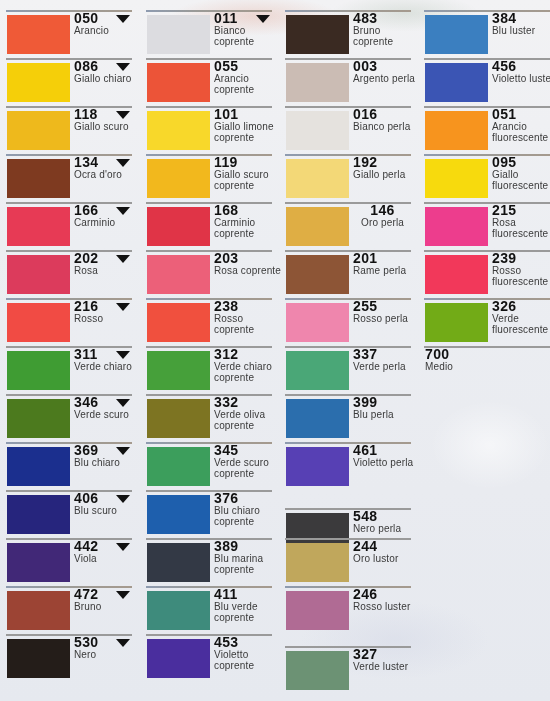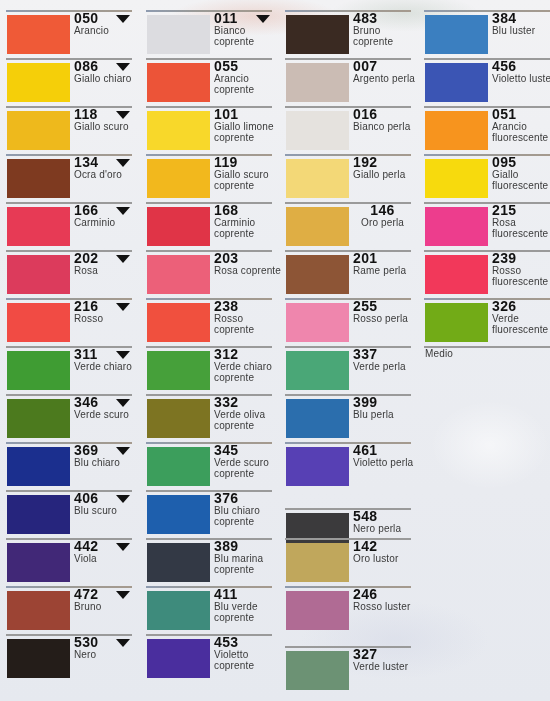--- a/index.html
+++ b/index.html
@@ -459,21 +459,21 @@
           <div class="name">
             <span>Bruno</span>
             <span>coprente</span>
           </div>
         </div>
       </div>
       <div class="cell" style="top: 58px;">
         <div class="rule"></div>
         <div class="swatch" title="#cbbcb4" style="background: rgb(203, 188, 180);"></div>
         <div class="meta">
-          <div class="code">007</div>
+          <div class="code">003</div>
           <div class="name">
             <span>Argento perla</span>
           </div>
         </div>
       </div>
       <div class="cell" style="top: 106px;">
         <div class="rule"></div>
         <div class="swatch" title="#e5e2de" style="background: rgb(229, 226, 222);"></div>
         <div class="meta">
           <div class="code">016</div>
@@ -559,21 +559,21 @@
           <div class="code">548</div>
           <div class="name">
             <span>Nero perla</span>
           </div>
         </div>
       </div>
       <div class="cell" style="top: 538px;">
         <div class="rule"></div>
         <div class="swatch" title="#c0a75c" style="background: rgb(192, 167, 92);"></div>
         <div class="meta">
-          <div class="code">142</div>
+          <div class="code">244</div>
           <div class="name">
             <span>Oro lustor</span>
           </div>
         </div>
       </div>
       <div class="cell" style="top: 586px;">
         <div class="rule tinted"></div>
         <div class="swatch" title="#b06b94" style="background: rgb(176, 107, 148);"></div>
         <div class="meta">
           <div class="code">246</div>
@@ -665,19 +665,20 @@
           <div class="code">326</div>
           <div class="name">
             <span>Verde</span>
             <span>fluorescente</span>
           </div>
         </div>
       </div>
       <div class="cell noswatch" style="top: 346px;">
         <div class="rule"></div>
         <div class="meta">
+          <div class="code">700</div>
           <div class="name">
             <span>Medio</span>
           </div>
         </div>
       </div>
     </div>
   </div>
 
 </body></html>

